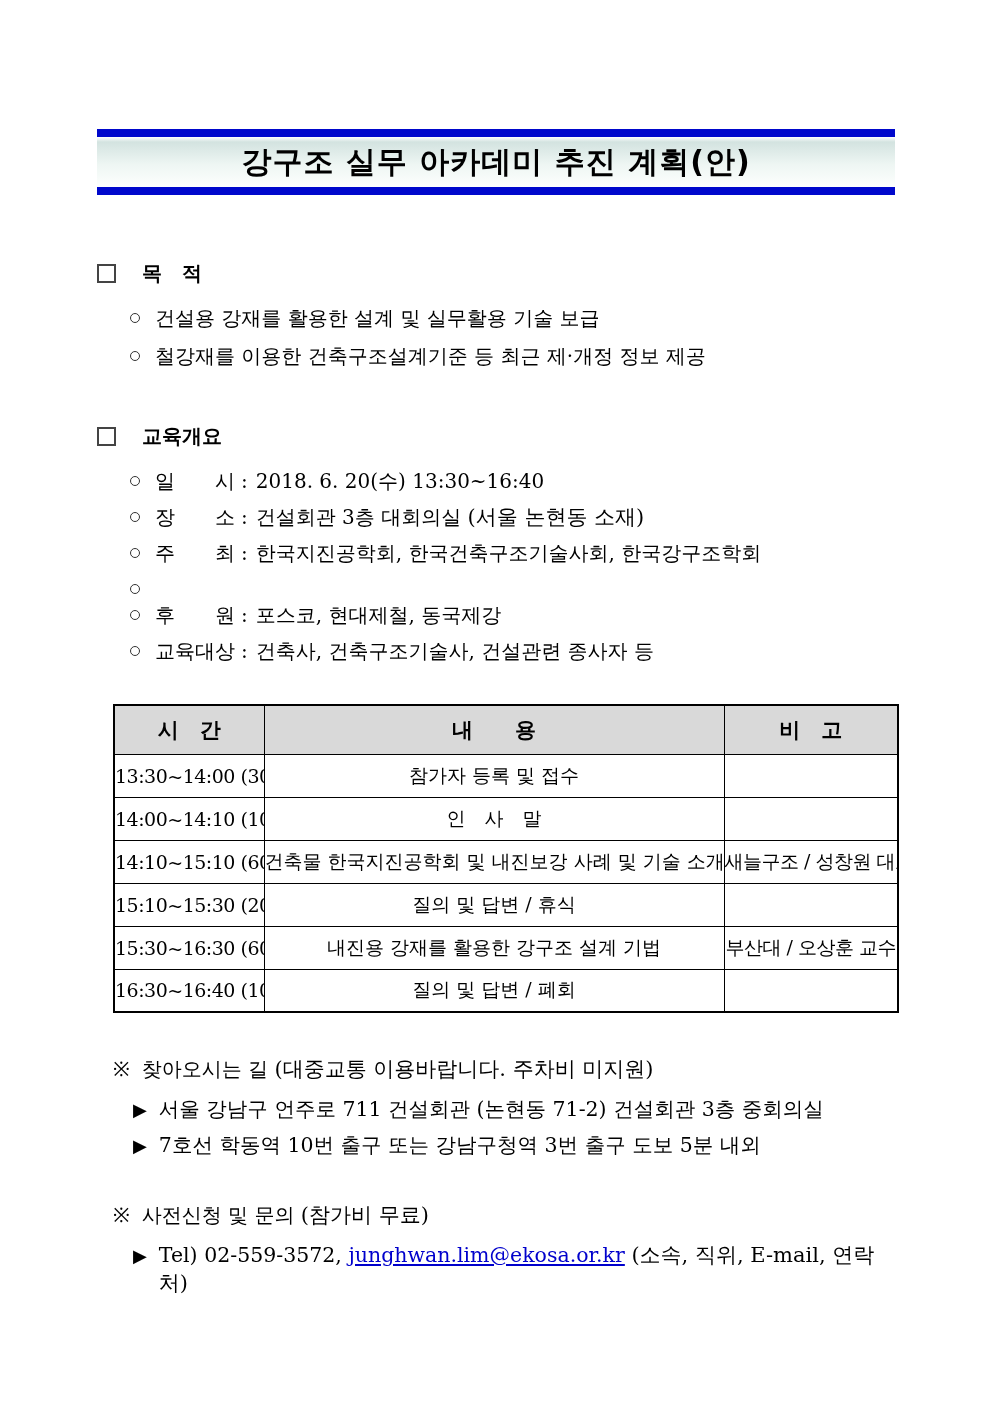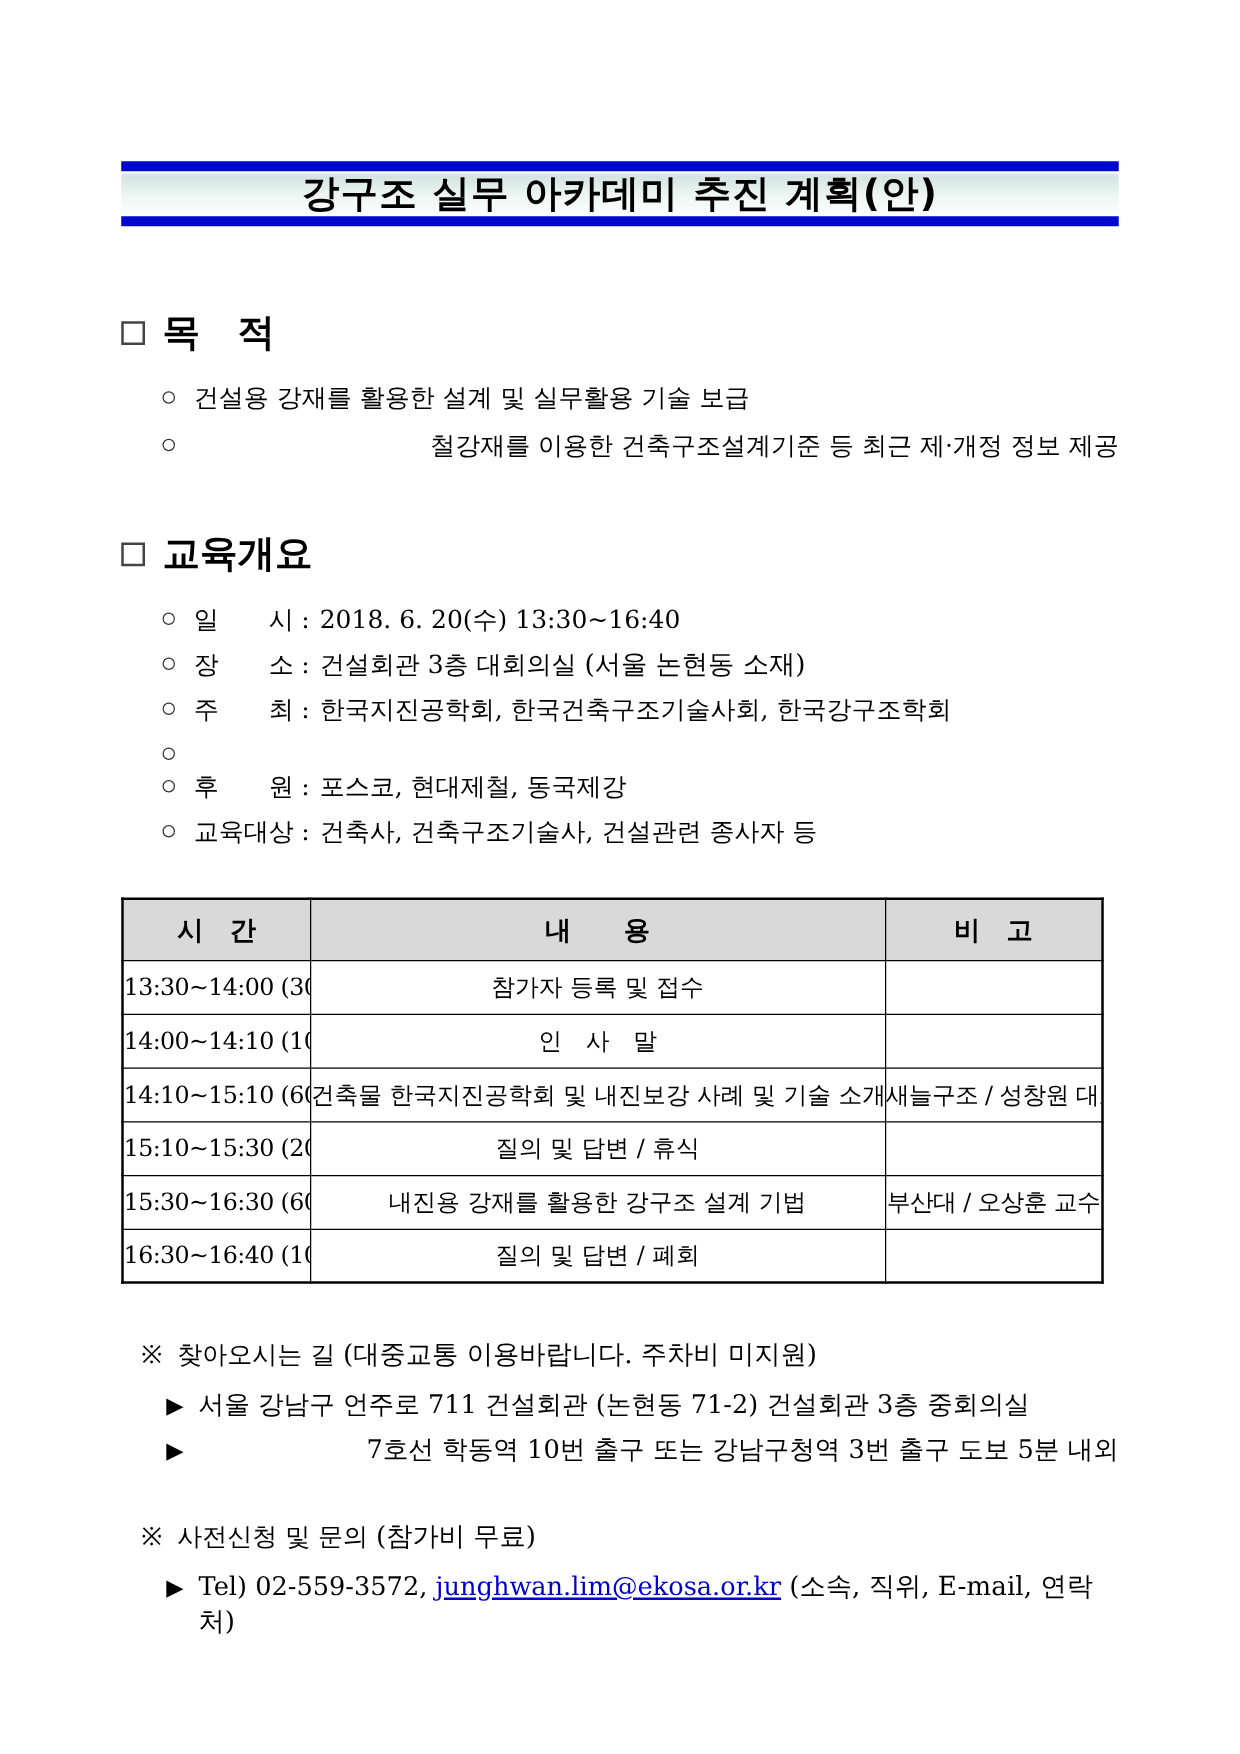--- a/index.html
+++ b/index.html
@@ -15,32 +15,32 @@
     color:#000;
   }
   .page{width:992px;height:1403px;padding:0 97px;position:relative;}
 
   
   .banner{margin-top:129px;width:798px;}
   .banner-inner{
     border-top:8px solid var(--accent-blue);
     border-bottom:8px solid var(--accent-blue);
     background:linear-gradient(to bottom,#ffffff 0%,#d3e3e0 10%,#eef6f3 55%,#fdfffe 100%);
-    height:52px;display:flex;align-items:center;justify-content:center;
+    height:66px;display:flex;align-items:center;justify-content:center;
   }
   .banner-title{
     font-family:"DejaVu Sans","Liberation Sans",sans-serif;
     font-weight:800;font-size:30px;letter-spacing:1px;color:#000;
   }
 
   
   .section-heading{
-    display:flex;align-items:center;gap:14px;
+    display:flex;align-items:center;gap:26px;
     font-family:"DejaVu Sans","Liberation Sans",sans-serif;
-    font-weight:800;font-size:30px;
+    font-weight:800;font-size:20px;
   }
   .square-bullet{
     width:19px;height:19px;border:2px solid #444;background:#fff;flex:0 0 auto;
   }
 
   
   .bullet-row{
     display:flex;align-items:flex-start;gap:15px;
     margin-left:33px;font-size:20px;line-height:30px;
   }
@@ -51,21 +51,21 @@
   .small{font-size:21px;}
 
   
   .ov-row{margin-bottom:6px;}
   .ov-label{display:inline-block;white-space:pre;}
   .ov-sep{display:inline-block;margin:0 8px 0 6px;}
 
   
   table.schedule{
     width:784px;border-collapse:collapse;border:2px solid #000;
-    table-layout:fixed;margin-top:38px;
+    table-layout:fixed;margin-top:38px;margin-left:16px;
   }
   table.schedule th,table.schedule td{
     border:1.5px solid #000;text-align:center;vertical-align:middle;
     overflow:hidden;white-space:pre;
   }
   table.schedule th{
     background:var(--table-header-bg);height:49px;
     font-weight:600;font-size:21px;
   }
   table.schedule td{height:43px;font-size:19px;}
@@ -81,21 +81,21 @@
     display:flex;align-items:baseline;gap:12px;
     margin-left:36px;font-size:20.5px;
   }
   .arrow{font-size:18px;}
   .email-link{color:var(--link-blue);text-decoration:underline;cursor:pointer;}
 
   
   .mt-67{margin-top:65px;}
   .mt-18{margin-top:16px;}
   .mt-14{margin-top:12px;}
-  .mt-10{margin-top:8px;justify-content:space-between;}
+  .mt-10{margin-top:8px;}
   .mt-55{margin-top:52px;}
   .mt-44{margin-top:42px;}
 </style>
 </head>
 <body>
 
 <div class="page">
 
   <div class="banner">
     <div class="banner-inner">

